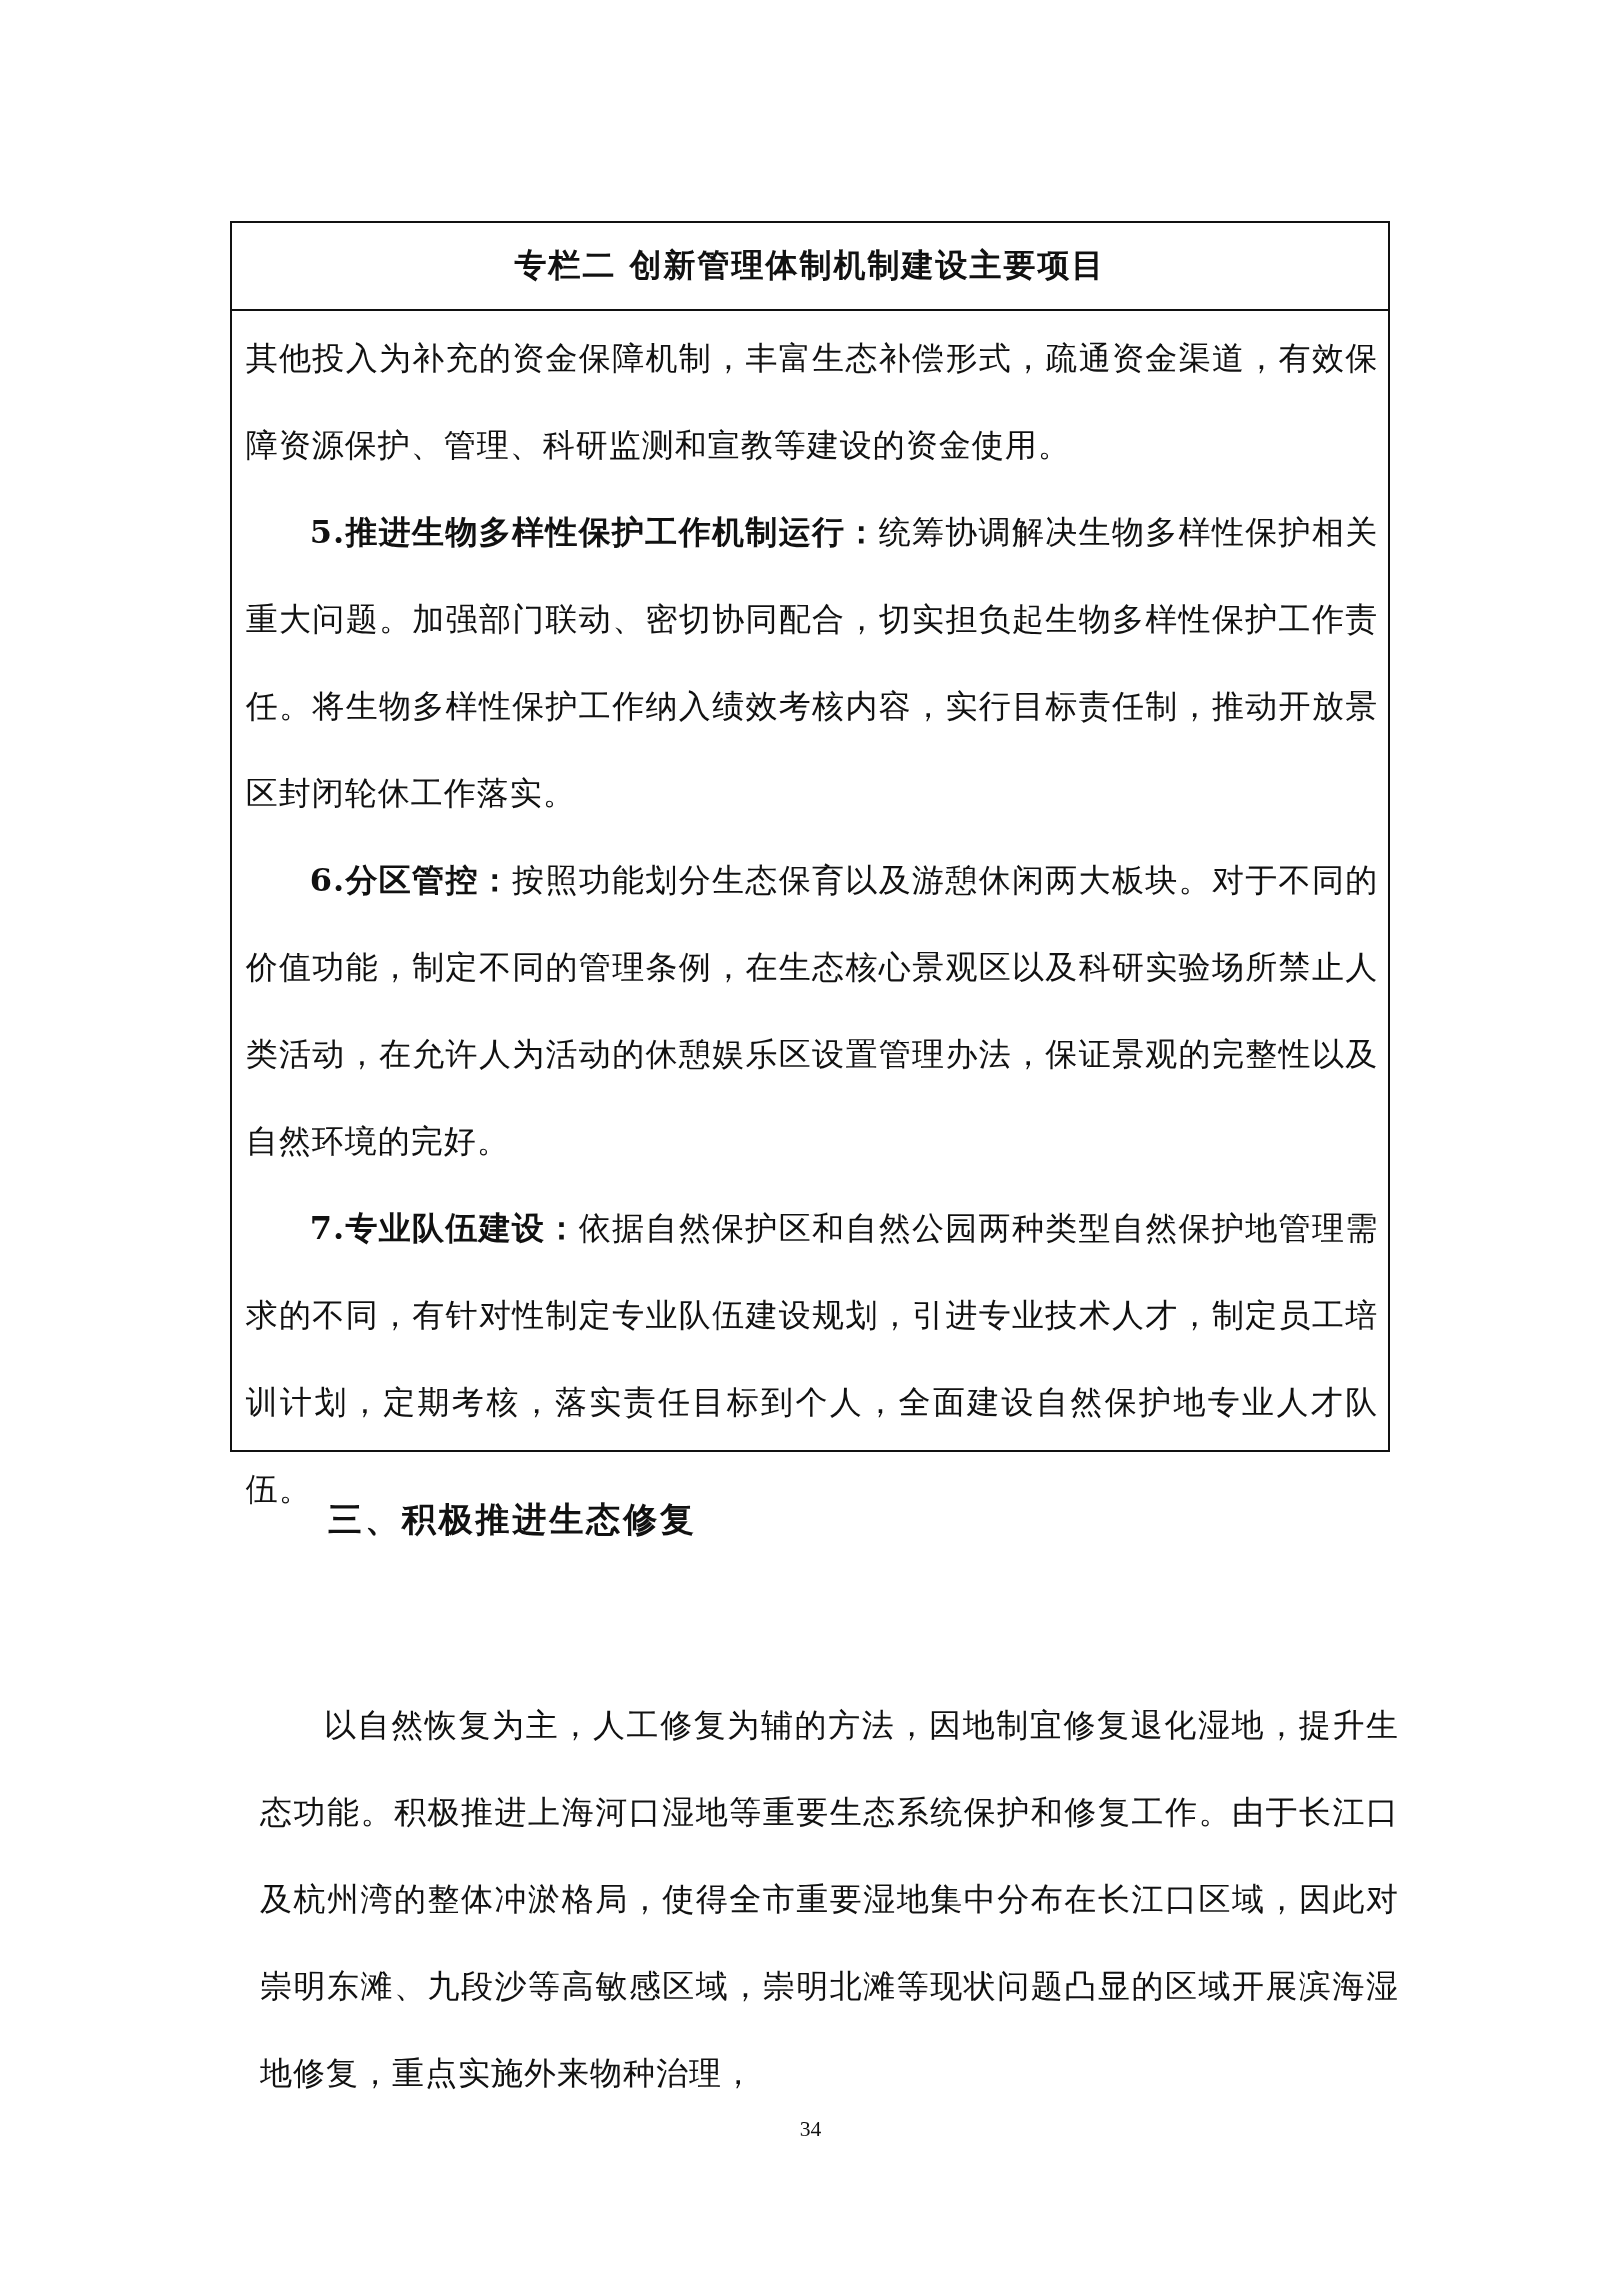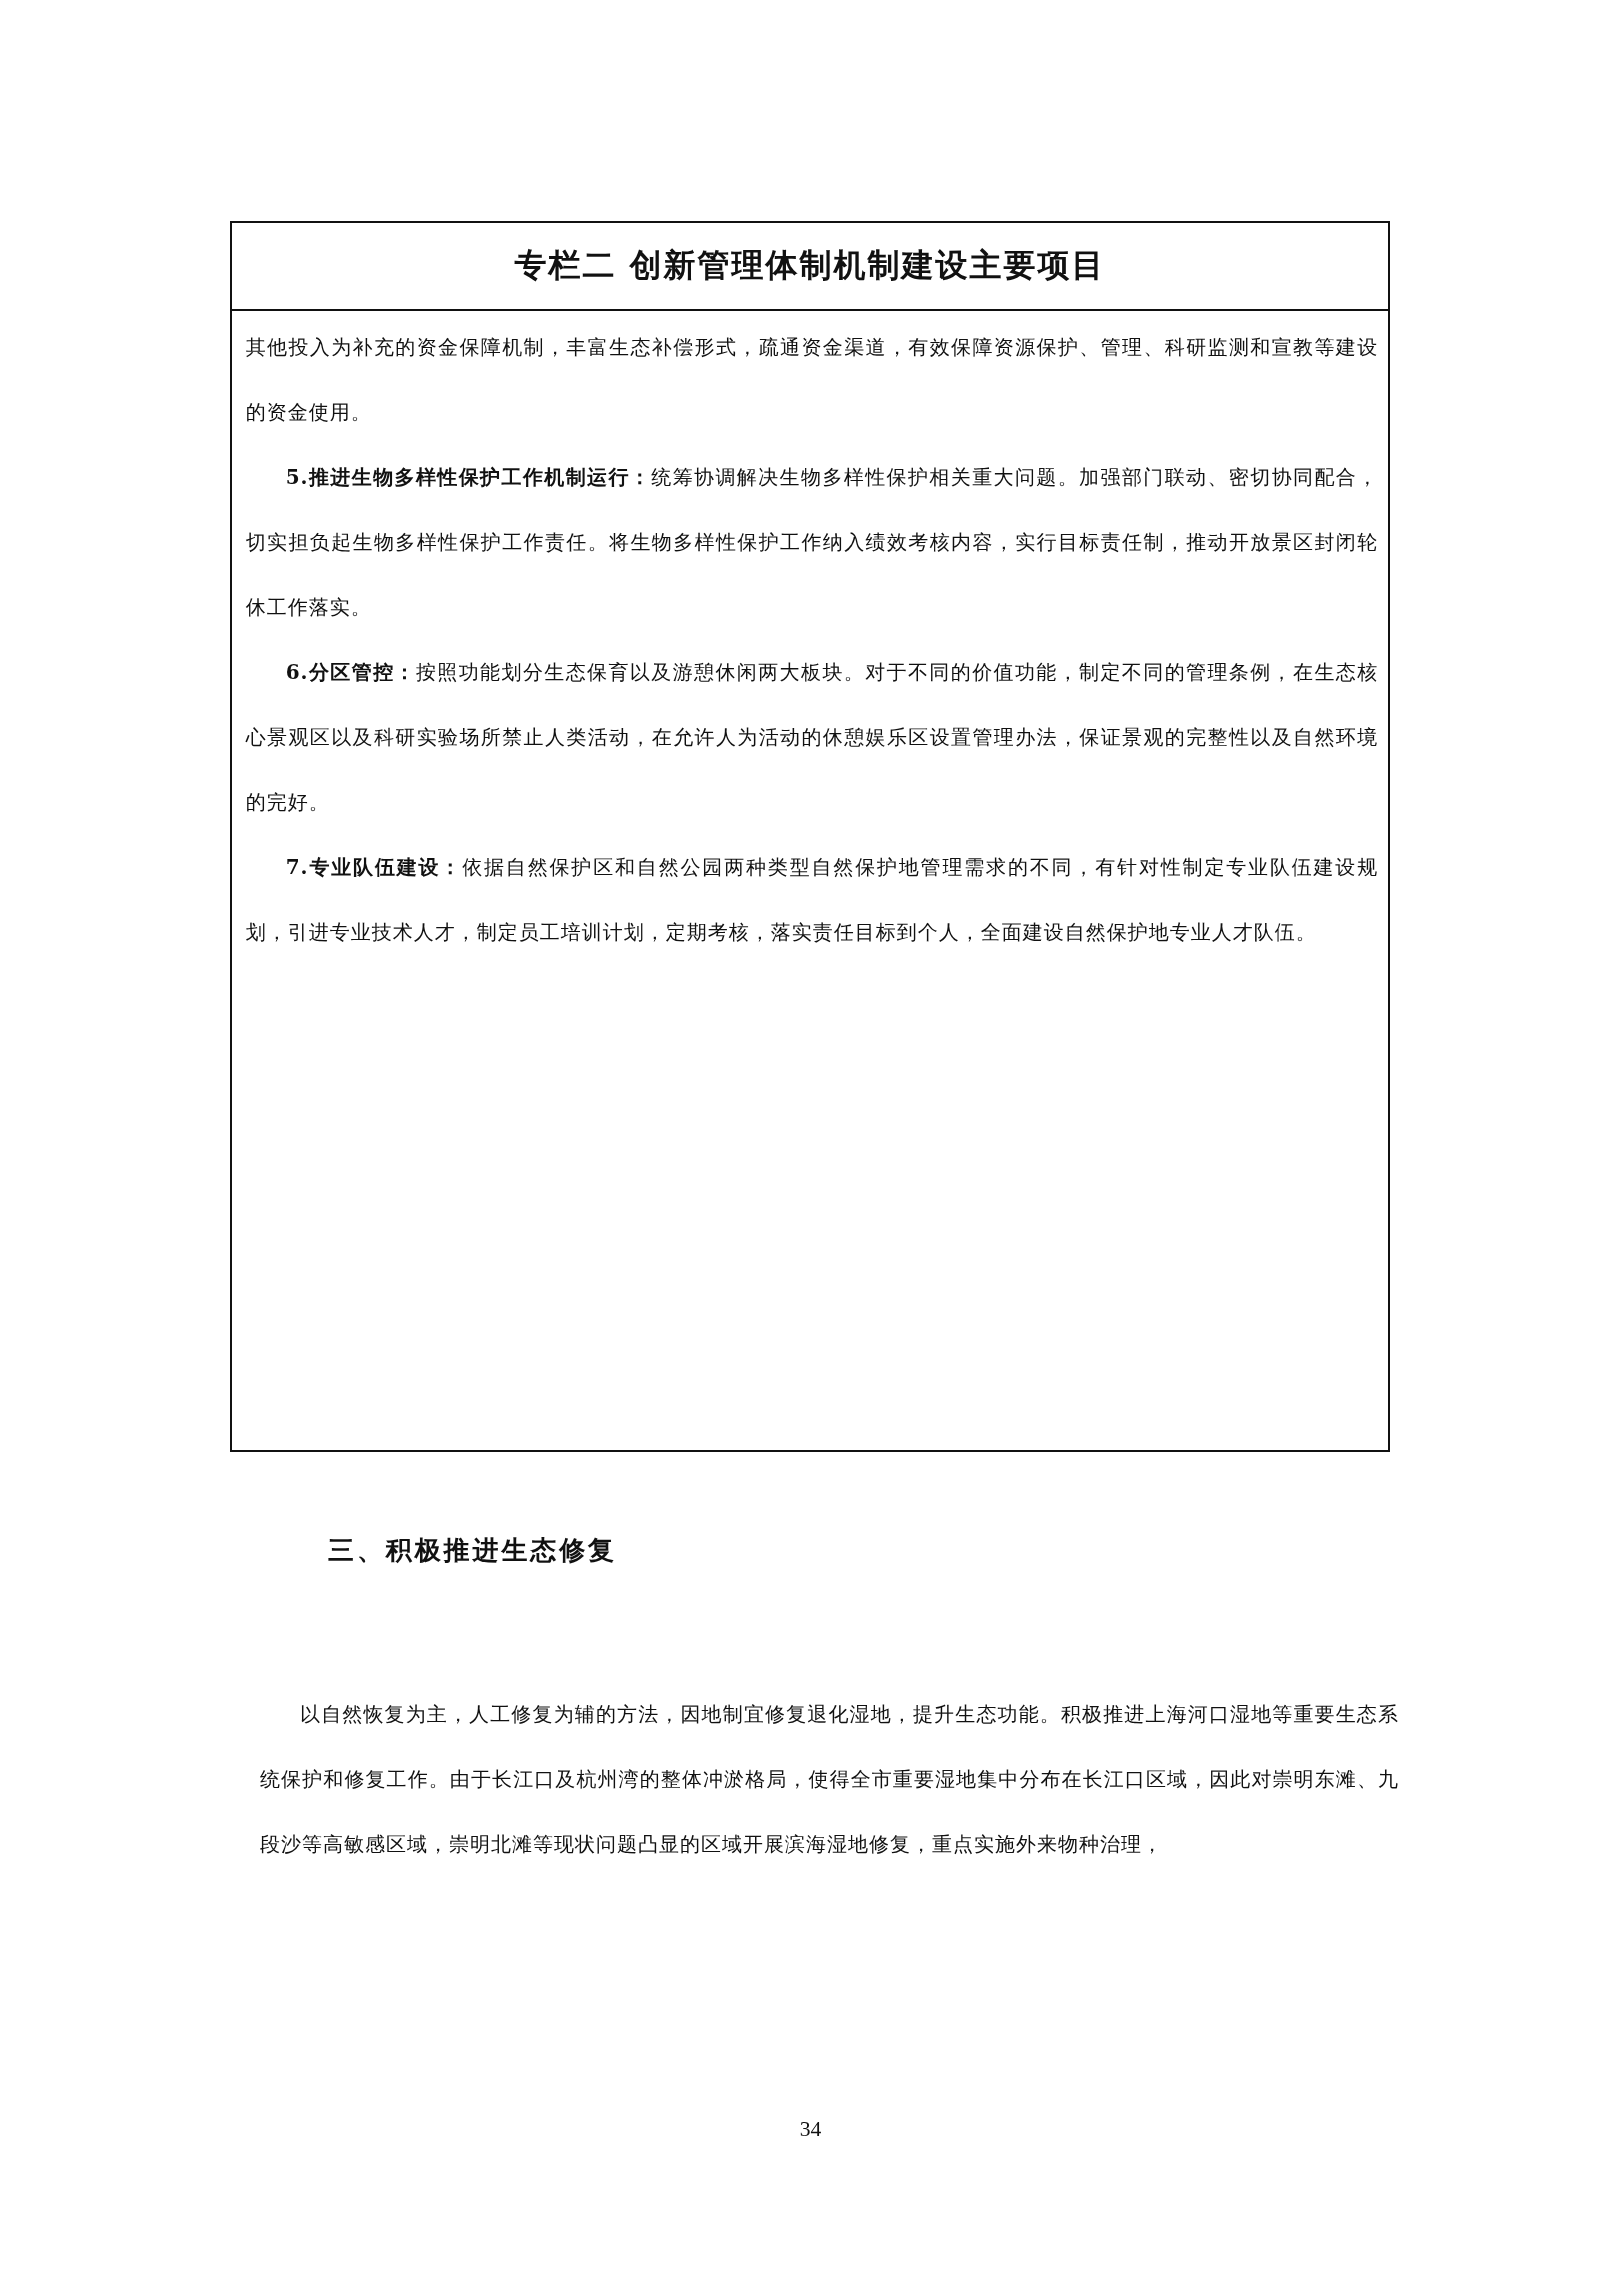--- a/index.html
+++ b/index.html
@@ -8,27 +8,27 @@
   .page { position: absolute; left: 0; top: 0; width: 1621px; height: 2293px; }
 
   .box { position: absolute; left: 230px; top: 221px; width: 1160px; height: 1231px;
          border: 2px solid #111; box-sizing: border-box; }
   .box-header { height: 86px; border-bottom: 2px solid #111; display: flex;
                 align-items: center; justify-content: center; }
   .box-title { font-family: "DejaVu Sans", "Liberation Sans", sans-serif;
                font-size: 32px; font-weight: bold; letter-spacing: 2px; }
   .box-body { padding: 3.9px 9.8px 0 13.7px; }
 
-  .para { font-size: 20px; line-height: 65px; margin: 0; text-align: justify;
+  .para { font-size: 32px; line-height: 87px; margin: 0; text-align: justify;
           text-align-last: left; letter-spacing: 1px; }
   .indent { text-indent: 2em; }
   .para .lead { font-weight: bold; }
 
-  .h1 { position: absolute; left: 328px; top: 1497px; font-size: 26px; font-weight: bold;
-        font-family: Liberation Serif, serif; letter-spacing: 2.9px; margin-top: 36px; }
+  .h1 { position: absolute; left: 328px; top: 1497px; font-size: 34px; font-weight: bold;
+        font-family: Liberation Serif, serif; letter-spacing: 2.9px; }
   .h2 { position: absolute; left: 316px; top: 1598px; font-size: 35px;
         font-family: "DejaVu Sans", "Liberation Sans", sans-serif; letter-spacing: 2.9px; }
 
   .body-text { position: absolute; left: 243px; top: 1682px; width: 1139px; margin-left: 17px; }
   .page-number { position: absolute; left: 0; width: 1621px; top: 2117px; text-align: center;
                  font-family: "Liberation Serif", serif; font-size: 21.6px; }
 </style>
 </head>
 <body>
 

